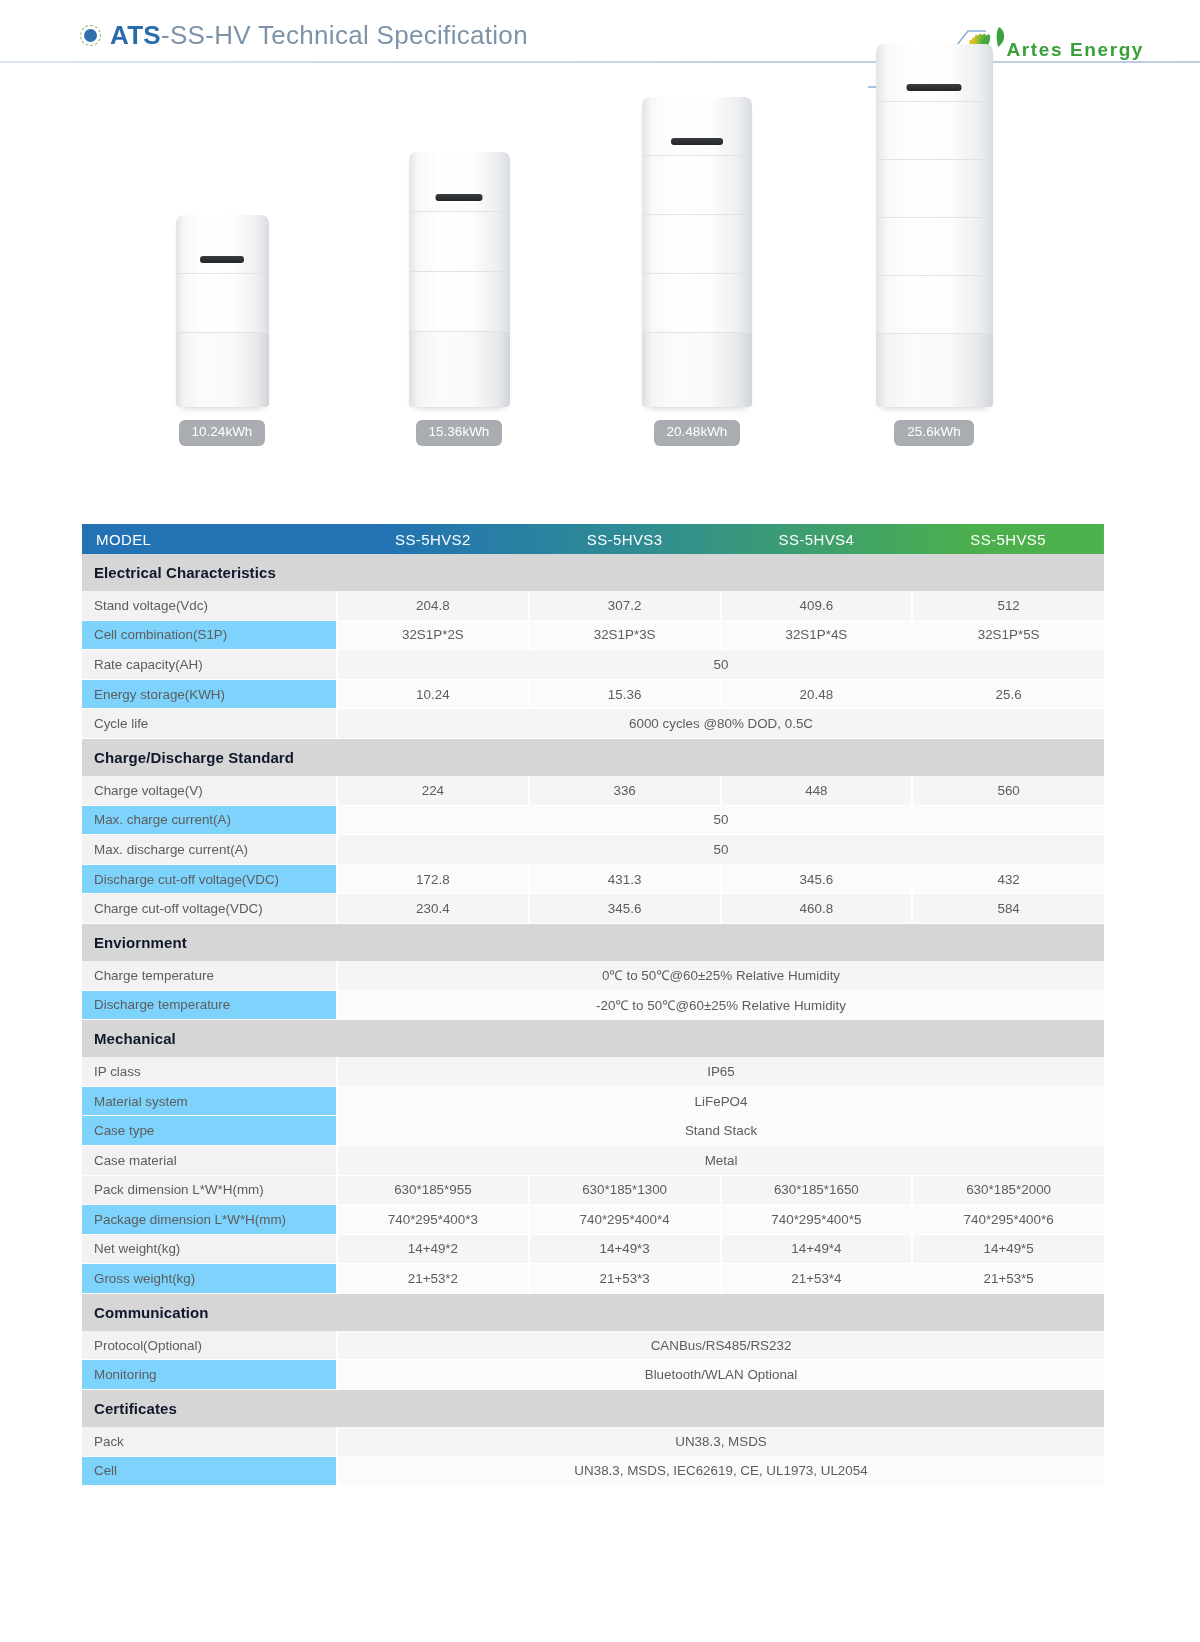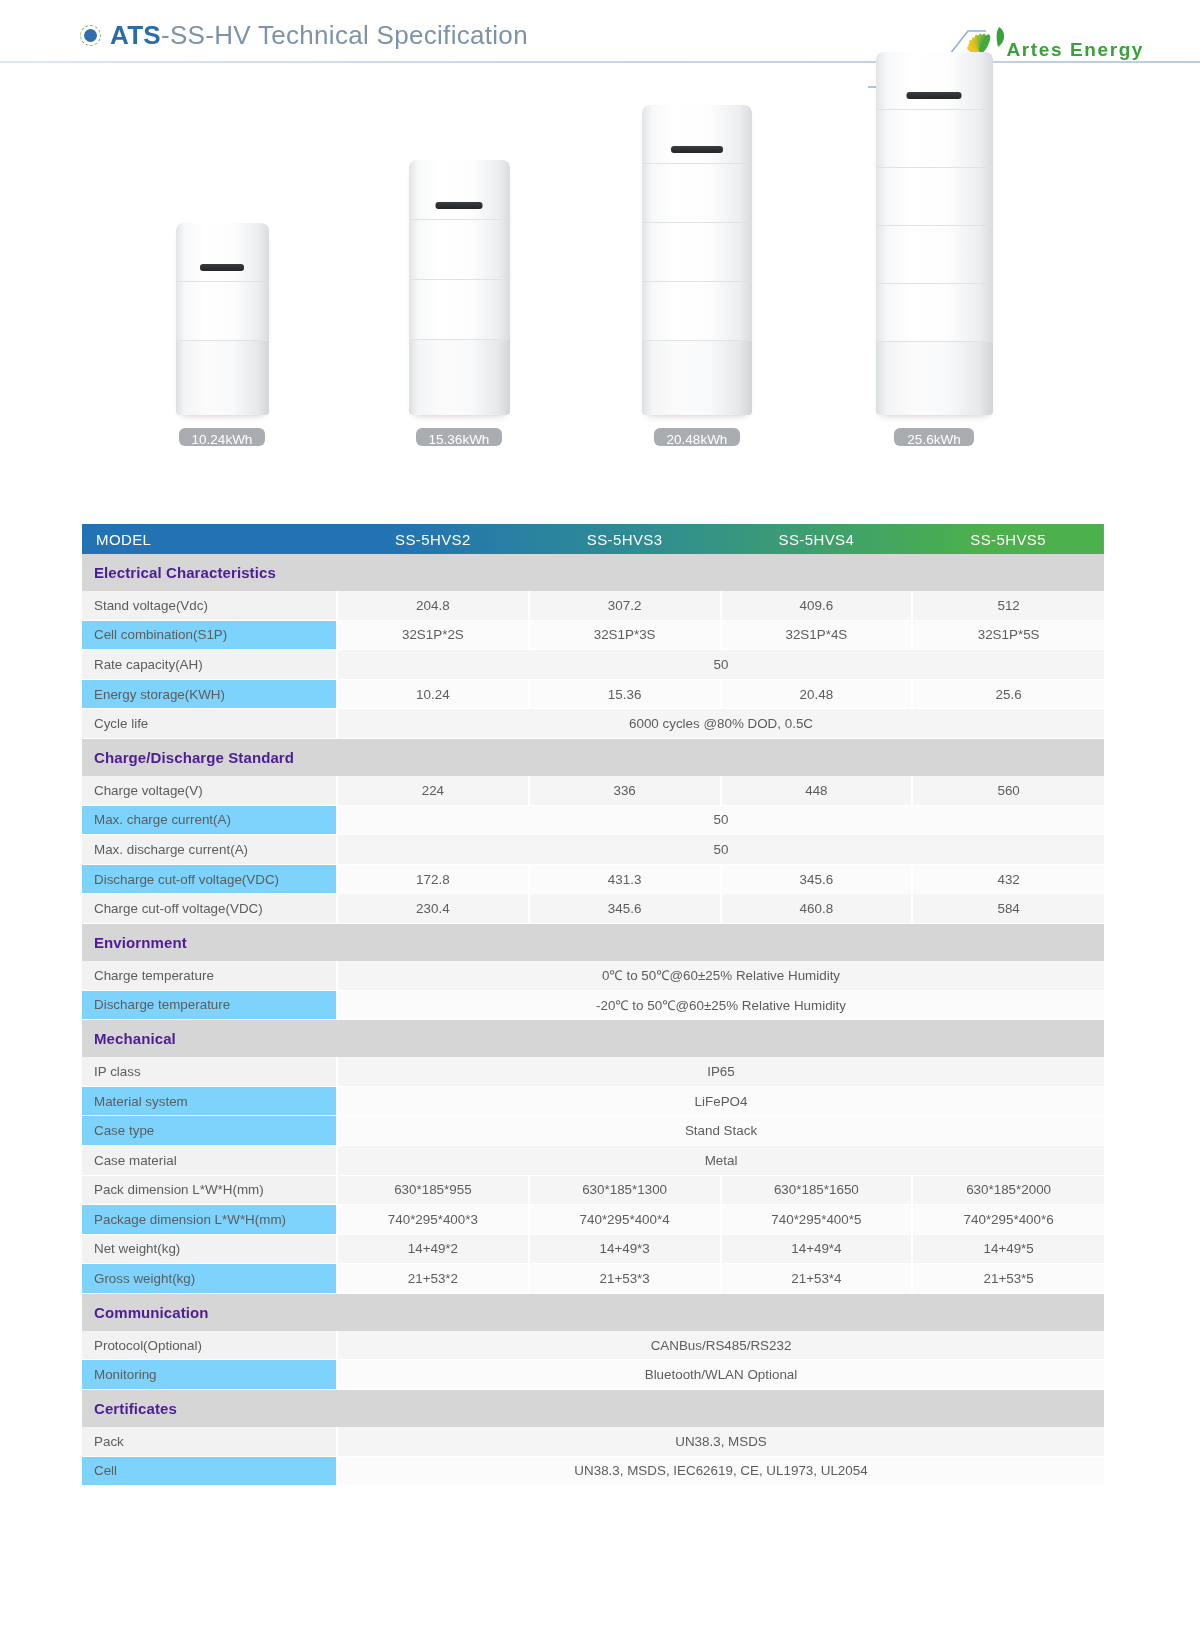--- a/index.html
+++ b/index.html
@@ -145,21 +145,21 @@
     height: 7px;
     border-radius: 3px;
     background: linear-gradient(to bottom, #3a3d40, #232527);
     box-shadow: 0 1px 0 rgba(255,255,255,0.75);
   }
   .cap-badge {
     margin-top: 13px;
     background: #a9adb1;
     color: #ffffff;
     font-size: 13.5px;
-    padding: 5px 13px 0;
+    padding: 5px 13px 8px;
     border-radius: 6px;
     line-height: 1;
     white-space: nowrap;
   }
 
   
   .spec-table {
     position: absolute;
     left: 82px;
     top: 524px;
@@ -187,21 +187,21 @@
     text-align: left;
     padding-left: 14px;
   }
   .hdr-cell:last-child { border-right: 0; }
 
   tr.section td {
     background: #d6d6d6;
     height: 37px;
     font-size: 15px;
     font-weight: 700;
-    color: #4c1d95;
+    color: #0f172a;
     padding-left: 12px;
     letter-spacing: 0.1px;
     vertical-align: middle;
   }
 
   tr.row td {
     height: 28.6px;
     vertical-align: middle;
     color: #5d5d5d;
     border-bottom: 1px solid #ffffff;

